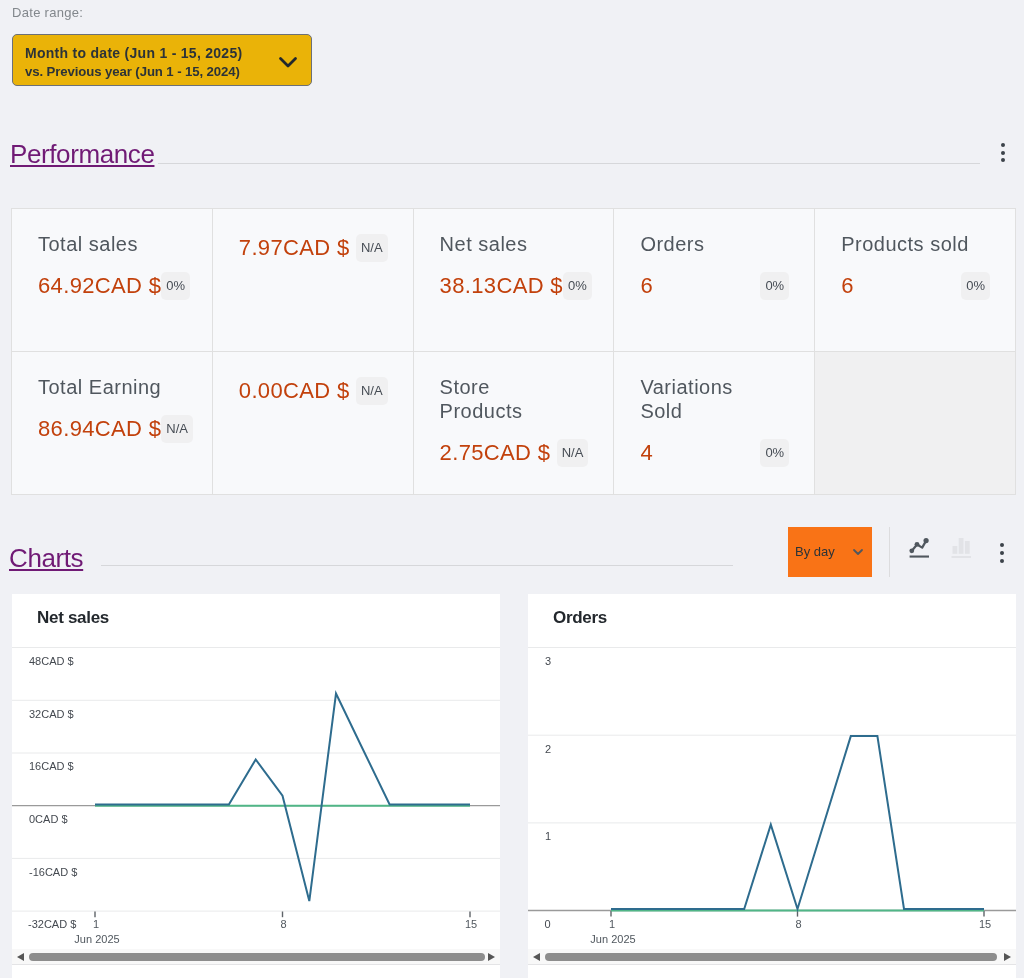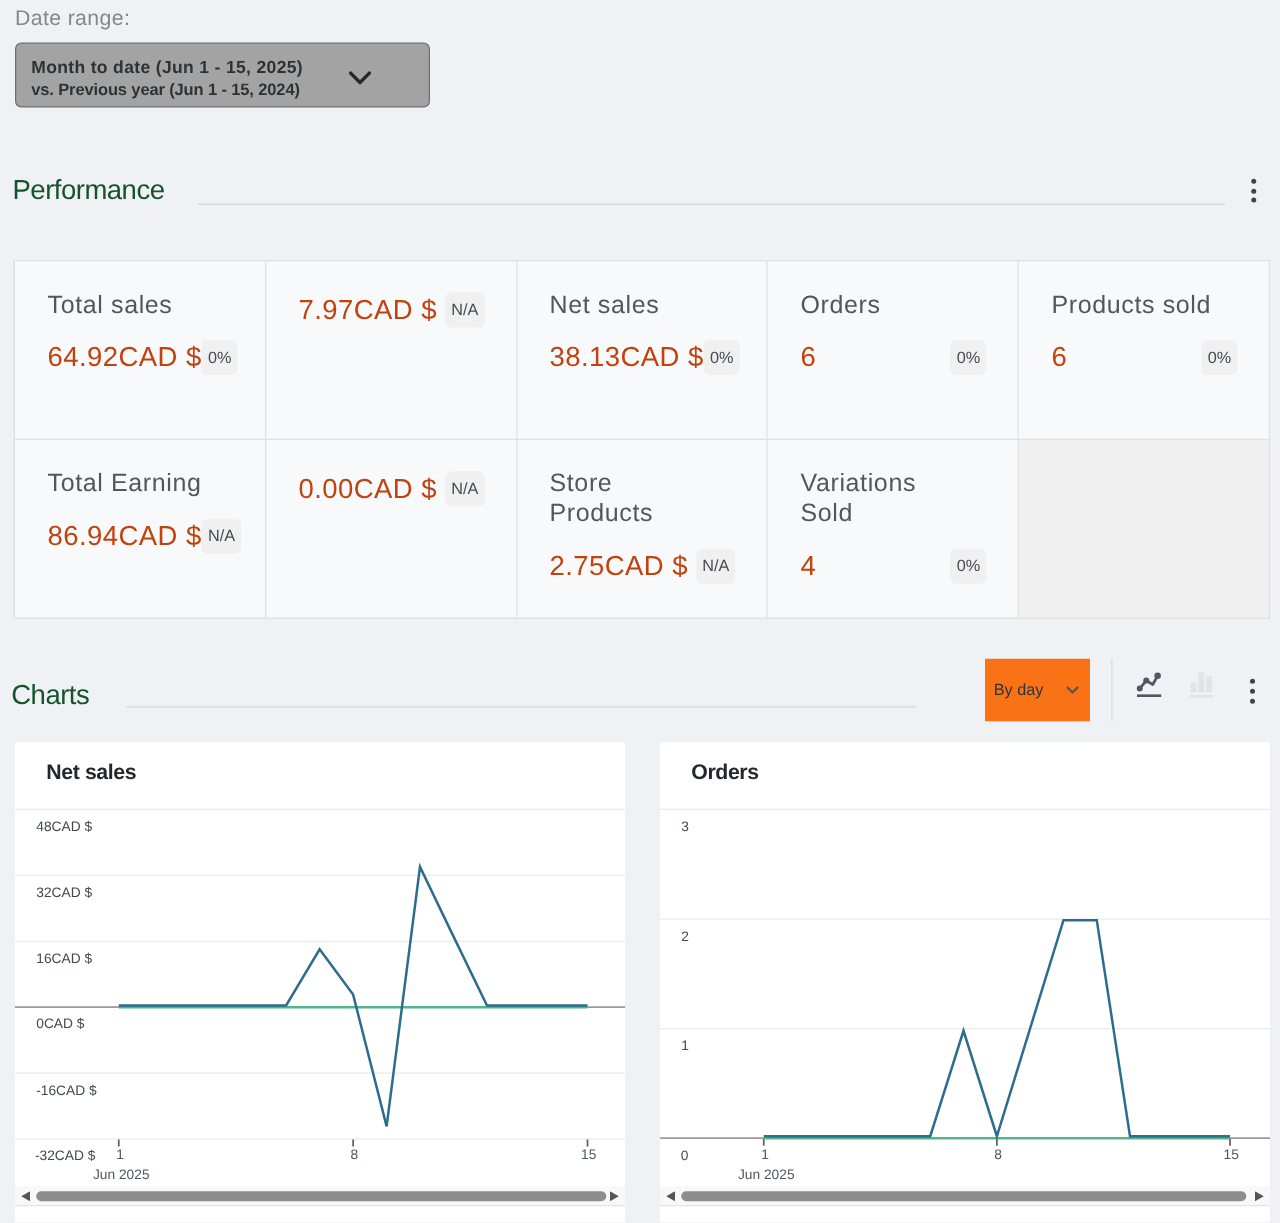--- a/index.html
+++ b/index.html
@@ -1,27 +1,27 @@
 <!DOCTYPE html>
 <html><head>
 <meta charset="utf-8">
 <style>
   * { margin:0; padding:0; box-sizing:border-box; }
   html,body { width:1024px; height:978px; overflow:hidden; }
   body { background:#f0f1f5; font-family:"Liberation Sans", sans-serif; position:relative; }
   .abs { position:absolute; }
 
   
-  .dr-label { left:12px; top:5px; font-size:17px; color:#82878c; letter-spacing:.3px; }
-  .dr-box { left:12px; top:34px; width:332px; height:52px; background:#a3a3a3;
+  .dr-label { left:12px; top:5px; font-size:13px; color:#82878c; letter-spacing:.3px; }
+  .dr-box { left:12px; top:34px; width:300px; height:52px; background:#eab308;
             border:1px solid #6c7077; border-radius:5px; }
   .dr-text { left:12px; top:10px; font-size:14px; line-height:17.5px; font-weight:bold; color:#2c3338; letter-spacing:-0.1px; }
 
   
-  .sec-title { font-size:22px; color:#14532d; letter-spacing:-.4px; }
+  .sec-title { font-size:26px; color:#701a75; letter-spacing:-.4px;text-decoration:underline; }
   .sec-line { height:1px; background:#d6d7da; }
 
   
   .grid { left:11px; top:208px; width:1005px; height:287px; border:1px solid #e0e0e0;
           display:grid; grid-template-columns:repeat(5,minmax(0,1fr)); grid-template-rows:1fr 1fr;
           background:#e0e0e0; grid-gap:1px; }
   .tile { background:#f8f9fb; padding:23px 25px 0 26px; }
   .tile.empty { background:#f0f0f1; }
   .t-label { font-size:20px; line-height:24px; color:#50575e; margin-bottom:14px; max-width:130px; letter-spacing:.5px; }
   .t-row { display:flex; justify-content:space-between; align-items:center; height:32px; }

